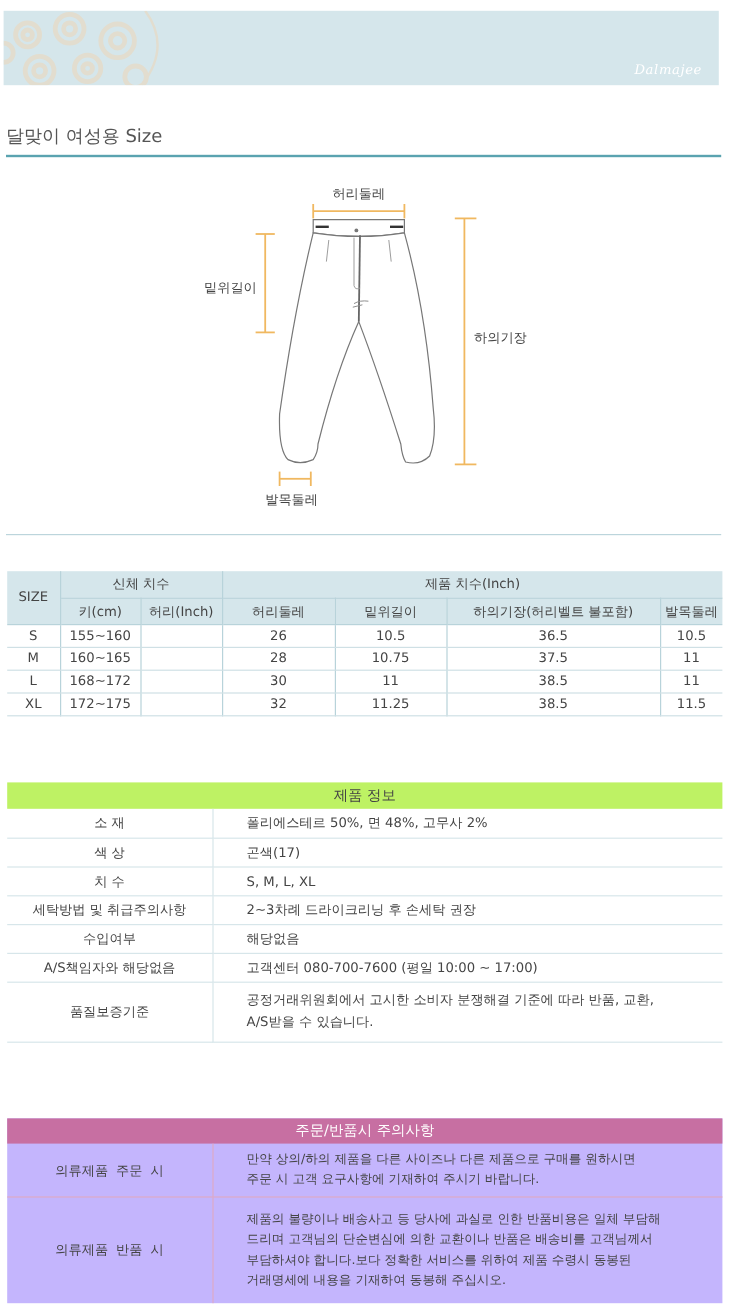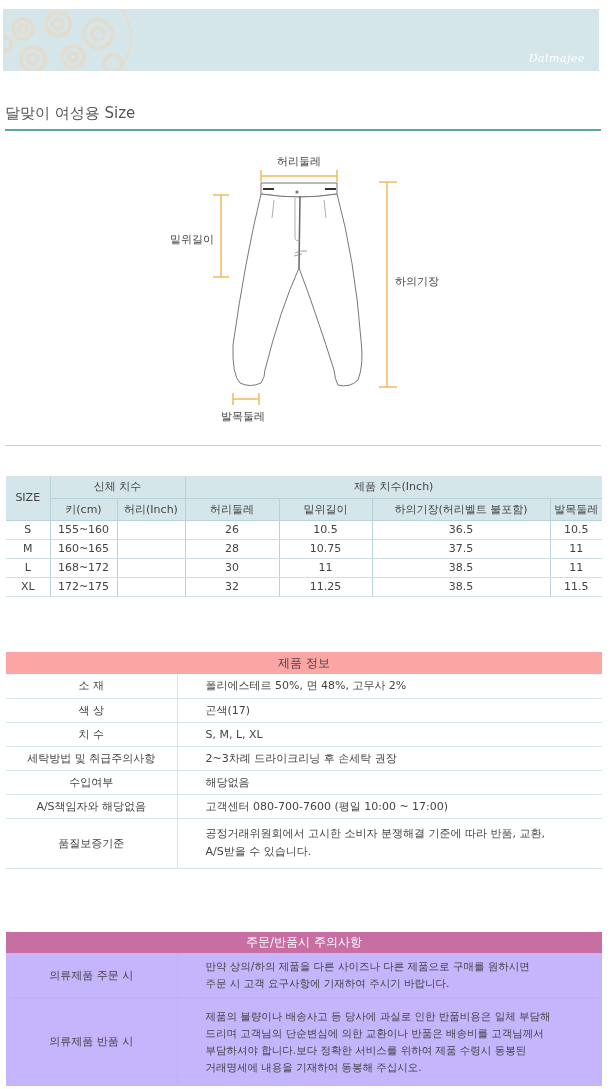--- a/index.html
+++ b/index.html
@@ -36,32 +36,32 @@
     
     .size-table { left: 6px; top: 476px; width: 596px; }
     .size-table th { background: #d5e6eb; height: 22px; border: 1px solid #b8d3da; }
     .size-table td { height: 19px; border-left: 1px solid #b8d3da; border-right: 1px solid #b8d3da; border-bottom: 1px solid #cfe0e5; }
     .size-table tr:first-child th { border-top: none; }
     .size-table th:first-child, .size-table td:first-child { border-left: none; }
     .size-table th:last-child, .size-table td:last-child { border-right: none; }
 
     
     .info-table { left: 6px; top: 652px; width: 596px; }
-    .info-table th { background: #fca5a5; height: 22px; font-size: 12px; margin-top: 27px; }
+    .info-table th { background: #bef264; height: 22px; font-size: 12px; margin-top: 27px; }
     .info-table td { height: 24px; border-bottom: 1px solid #d7e6ea; }
     .info-table td.k { width: 171px; border-right: 1px solid #d7e6ea; text-align: center; }
     .info-table td.v { text-align: left; padding-left: 28px; }
     .info-table tr.tall td { height: 50px; }
     .info-table tr.tall td.v { line-height: 18px; }
 
     
     .notice-table { left: 6px; top: 932px; width: 596px; background: #c4b5fd; }
     .notice-table th { background: #c76fa2; color: #ffffff; height: 21px; font-size: 12px; }
     .notice-table td { border-bottom: 1px solid #dda9c7; }
-    .notice-table td.k { width: 171px; border-right: 1px solid #dda9c7; font-size: 11px; }
+    .notice-table td.k { width: 171px; border-right: 1px solid #dda9c7; font-size: 11px; font-family: Liberation Mono, monospace; }
     .notice-table td.v { text-align: left; padding: 5px 10px 5px 28px; line-height: 17px; font-size: 10.5px; }
     .notice-table tr.r1 td { height: 43px; }
     .notice-table tr.r2 td { height: 88px; border-bottom: none; }
   </style>
 </head>
 <body>
 
 <div class="banner">
   <svg class="pattern" width="140" height="62" viewBox="0 0 140 62">
     <defs>

